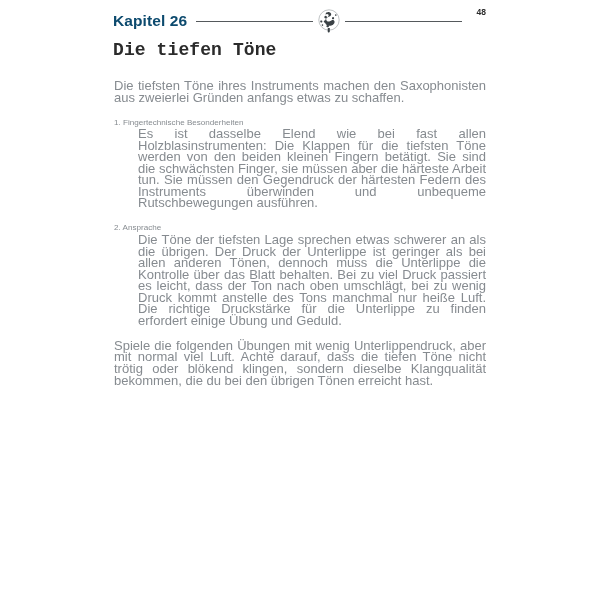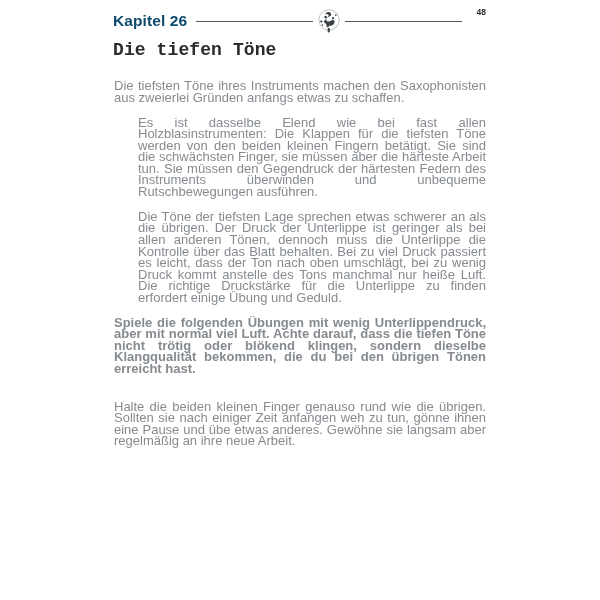--- a/index.html
+++ b/index.html
@@ -135,22 +135,21 @@
     text-align: left;
     margin: 0;
   }
 
   .para.after-subhead {
     margin-bottom: 13.5px;
     margin-left: 24px;
   }
 
   .para.block {
-    margin-bottom: 26px;
-    font-weight: bold;
+    margin-bottom: 12px;
   }
 
   .para.last {
     margin-bottom: 0;
   }
 </style>
 </head>
 <body>
 
 <div class="page">
@@ -185,25 +184,26 @@
       <div class="page-number">48</div>
     </div>
   </div>
 
   <h1 class="doc-title">Die tiefen Töne</h1>
 
   <div class="body-col">
 
     <p class="para intro">Die tiefsten Töne ihres Instruments machen den Saxophonisten aus zweierlei Gründen anfangs etwas zu schaffen.</p>
 
+    <p class="subhead">1. Fingertechnische Besonderheiten</p>
 
     <p class="para after-subhead">Es ist dasselbe Elend wie bei fast allen Holzblasinstrumenten: Die Klappen für die tiefsten Töne werden von den beiden kleinen Fingern betätigt. Sie sind die schwächsten Finger, sie müssen aber die härteste Arbeit tun. Sie müssen den Gegendruck der härtesten Federn des Instruments überwinden und unbequeme Rutschbewegungen ausführen.</p>
 
+    <p class="subhead">2. Ansprache</p>
 
     <p class="para after-subhead">Die Töne der tiefsten Lage sprechen etwas schwerer an als die übrigen. Der Druck der Unterlippe ist geringer als bei allen anderen Tönen, dennoch muss die Unterlippe die Kontrolle über das Blatt behalten. Bei zu viel Druck passiert es leicht, dass der Ton nach oben umschlägt, bei zu wenig Druck kommt anstelle des Tons manchmal nur heiße Luft. Die richtige Druckstärke für die Unterlippe zu finden erfordert einige Übung und Geduld.</p>
 
     <p class="para block">Spiele die folgenden Übungen mit wenig Unterlippendruck, aber mit normal viel Luft. Achte darauf, dass die tiefen Töne nicht trötig oder blökend klingen, sondern dieselbe Klangqualität bekommen, die du bei den übrigen Tönen erreicht hast.</p>
 
-    <p class="para last">Halte die beiden kleinen Finger genauso rund wie die übrigen. Sollten sie nach einiger Zeit anfangen weh zu tun, gönne ihnen eine Pause und übe etwas anderes. Gewöhne sie langsam aber regelmäßig an ihre neue Arbeit.</p>
 
   </div>
 
 </div>
 
 </body></html>

